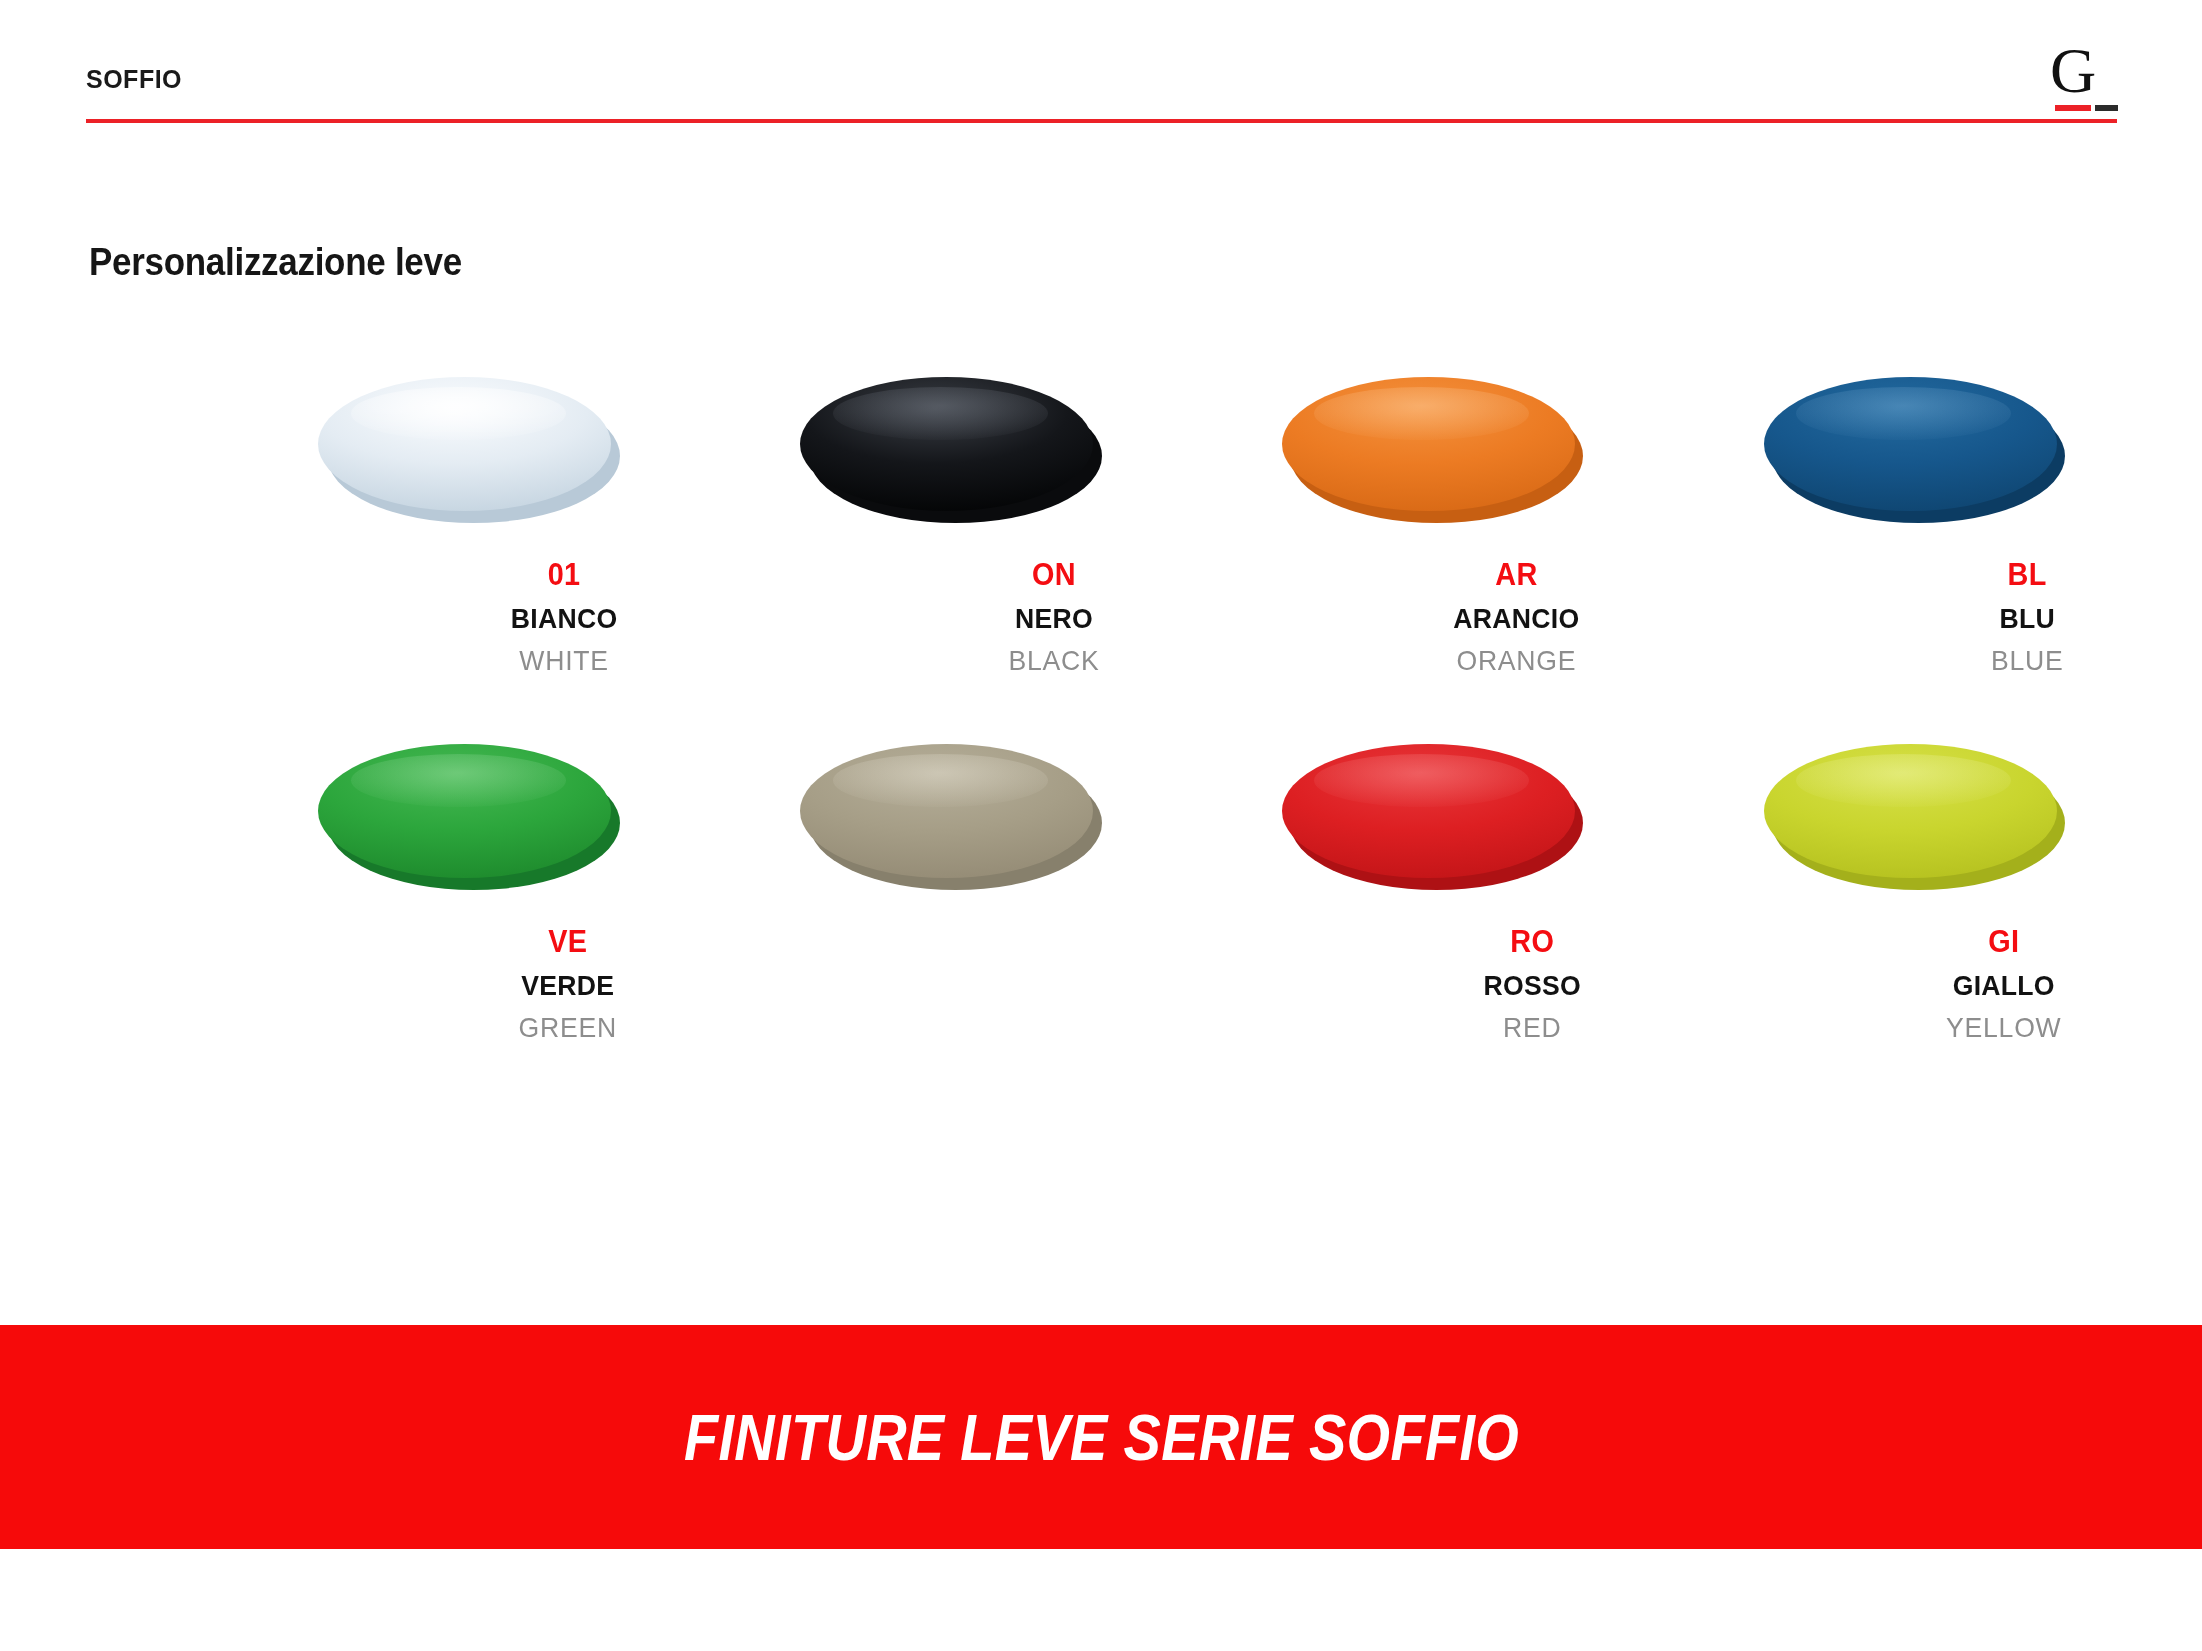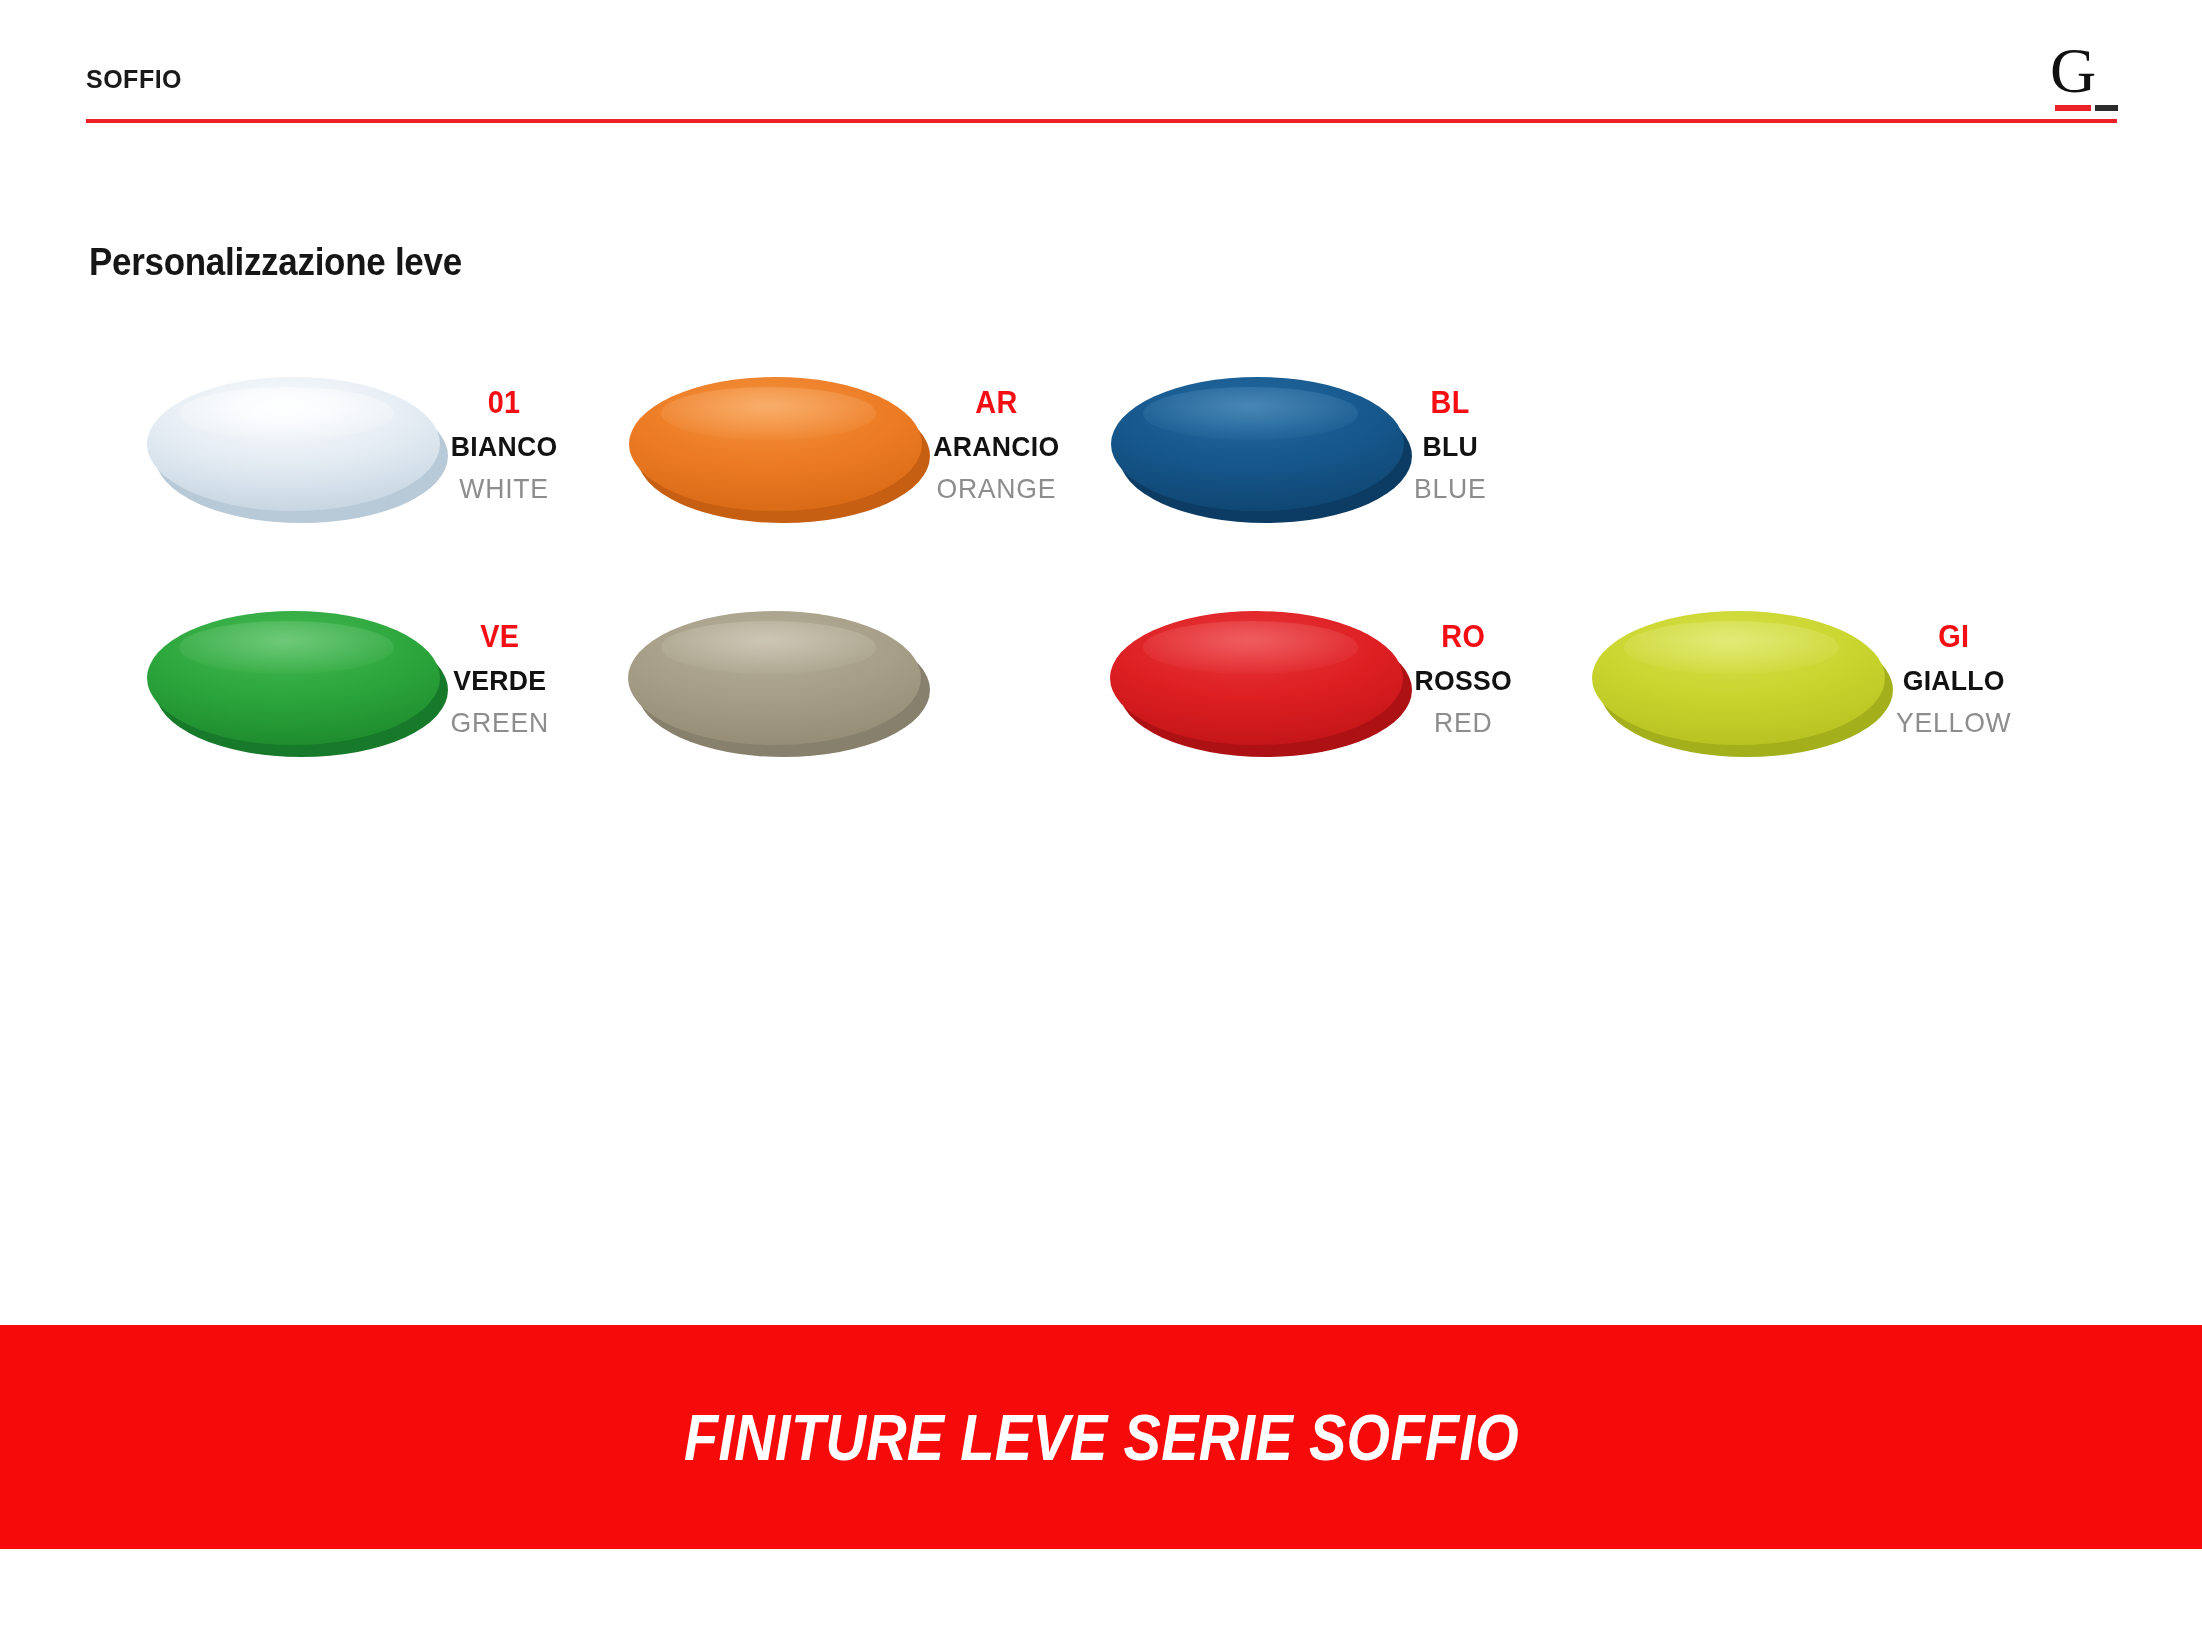--- a/index.html
+++ b/index.html
@@ -115,21 +115,22 @@
   .swatch-row {
     display: flex;
     width: 1927px;
   }
   .swatch-row.row-2 {
     margin-top: 62px;
   }
   .swatch-cell {
     width: 482px;
     display: flex;
-    align-items: flex-start;
+    flex-direction: column;
+    align-items: flex-end;
   }
 
   .disc-wrap {
     width: 310px;
     height: 172px;
     position: relative;
   }
 
   
   .disc {
@@ -254,20 +255,32 @@
           <div class="disc disc-face" style="background: radial-gradient(88% 78% at 46% 24%, rgb(250, 252, 254) 0%, rgb(228, 236, 243) 52%, rgb(198, 213, 225) 100%);"></div>
           <div class="disc-gloss" style="background: radial-gradient(100% 100% at 50% 35%, rgba(255, 255, 255, 0.85) 0%, rgba(255, 255, 255, 0) 72%);"></div>
         </div>
         <div class="labels">
           <span class="label-code">01</span>
           <span class="label-it">BIANCO</span>
           <span class="label-en">WHITE</span>
         </div>
       </div>
 
+      <div class="swatch-cell">
+        <div class="disc-wrap">
+          <div class="disc disc-edge" style="background: rgb(10, 11, 13);"></div>
+          <div class="disc disc-face" style="background: radial-gradient(88% 78% at 46% 24%, rgb(58, 62, 69) 0%, rgb(20, 22, 26) 52%, rgb(4, 5, 6) 100%);"></div>
+          <div class="disc-gloss" style="background: radial-gradient(100% 100% at 50% 35%, rgba(120, 126, 136, 0.45) 0%, rgba(255, 255, 255, 0) 72%);"></div>
+        </div>
+        <div class="labels">
+          <span class="label-code">ON</span>
+          <span class="label-it">NERO</span>
+          <span class="label-en">BLACK</span>
+        </div>
+      </div>
 
       <div class="swatch-cell">
         <div class="disc-wrap">
           <div class="disc disc-edge" style="background: rgb(199, 95, 18);"></div>
           <div class="disc disc-face" style="background: radial-gradient(88% 78% at 46% 24%, rgb(244, 145, 61) 0%, rgb(236, 123, 35) 52%, rgb(217, 106, 22) 100%);"></div>
           <div class="disc-gloss" style="background: radial-gradient(100% 100% at 50% 35%, rgba(255, 214, 170, 0.42) 0%, rgba(255, 255, 255, 0) 72%);"></div>
         </div>
         <div class="labels">
           <span class="label-code">AR</span>
           <span class="label-it">ARANCIO</span>

